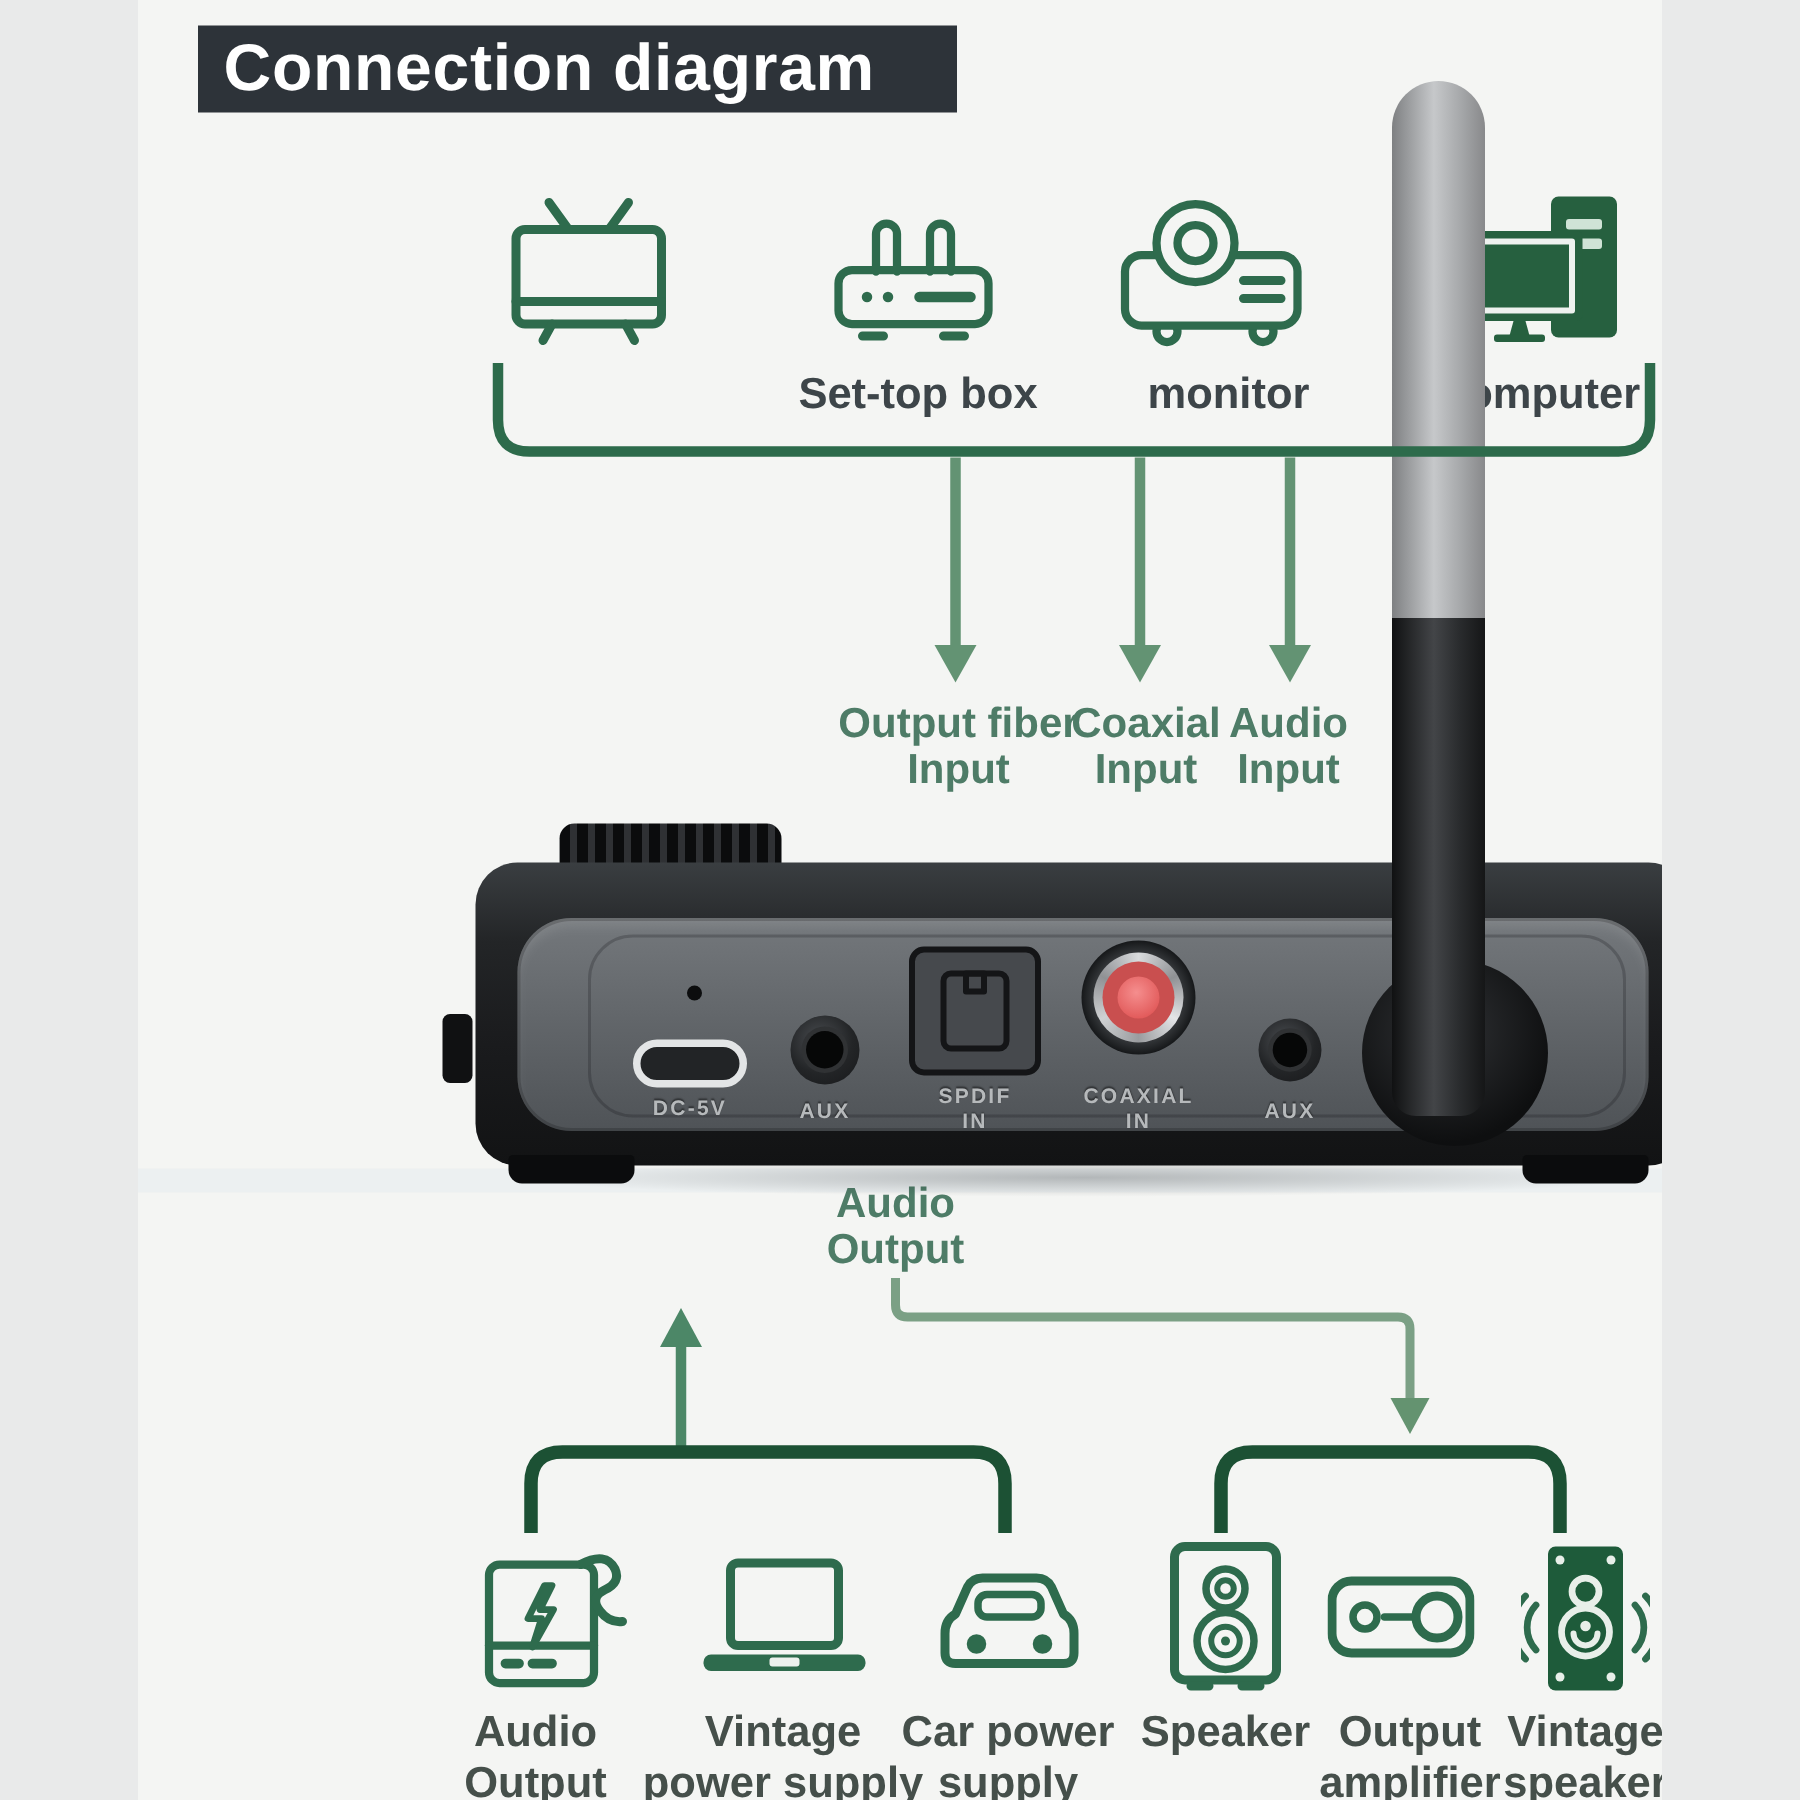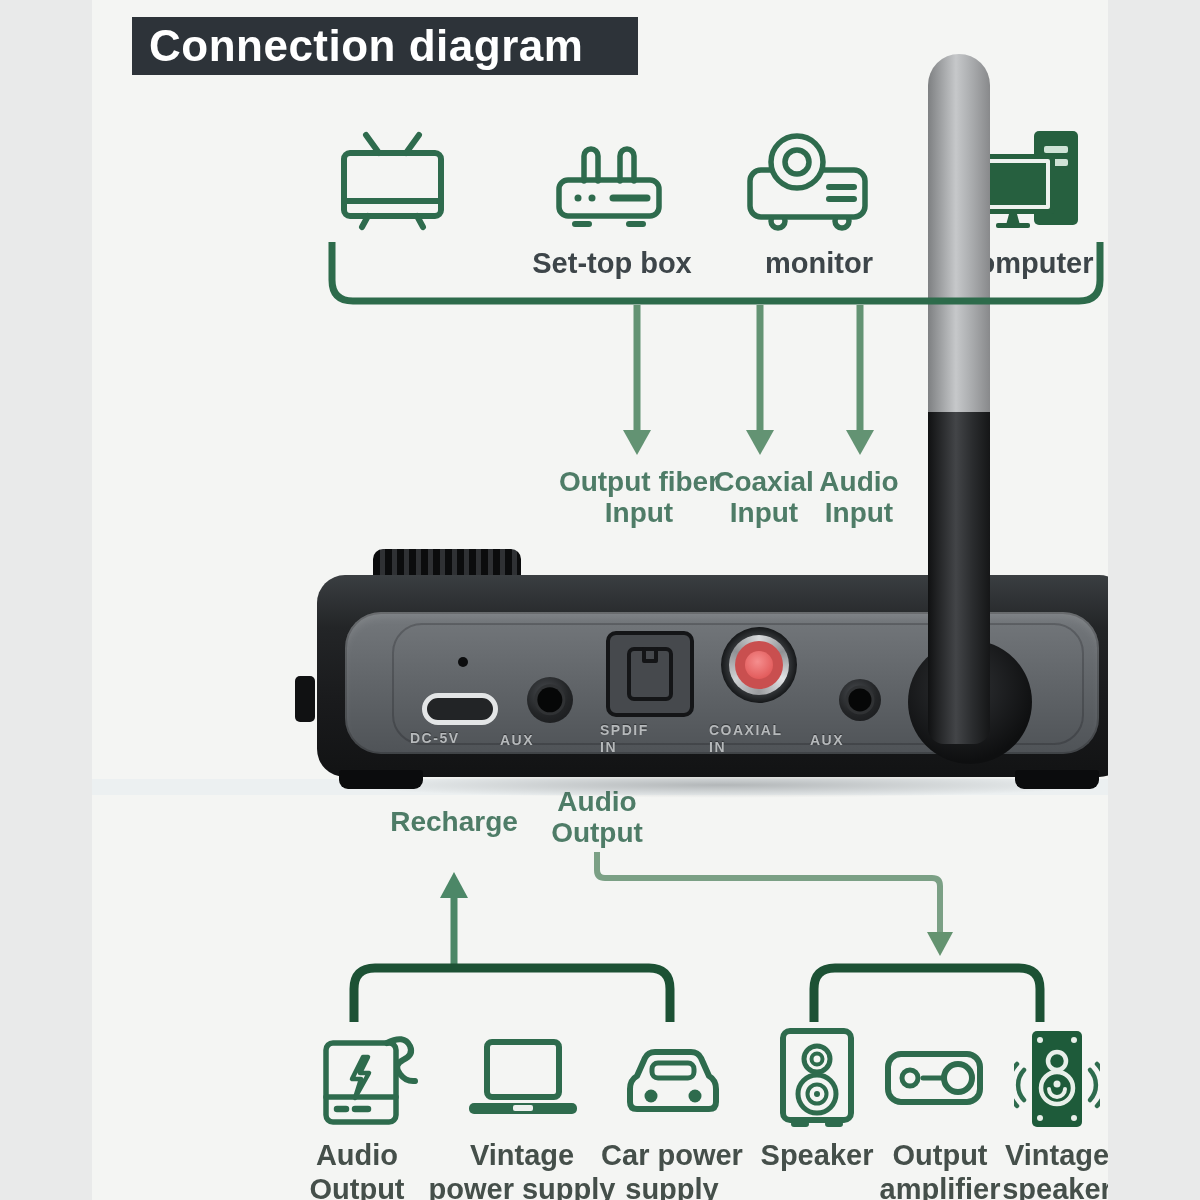--- a/index.html
+++ b/index.html
@@ -93,21 +93,21 @@
   .spdif-tab { position:absolute; left:11px; top:-4px; width:16px; height:16px;
     border:4px solid #141517; border-radius:2px; }
   .coax { left:629px; top:627px; width:76px; height:76px; border-radius:50%;
     background:radial-gradient(circle, #3a3d40 52%, #17191b 70%, #26282b 100%); }
   .coax-metal { position:absolute; left:8px; top:8px; width:60px; height:60px; border-radius:50%;
     background:conic-gradient(#d9dbdd,#8f9194,#e3e5e7,#9a9c9f,#cfd1d3,#8f9194,#d9dbdd); }
   .coax-red { position:absolute; left:14px; top:14px; width:48px; height:48px; border-radius:50%;
     background:#c94f4f; }
   .coax-core { position:absolute; left:24px; top:24px; width:28px; height:28px; border-radius:50%;
     background:radial-gradient(circle at 45% 38%, #f58e8e, #e25b5b 75%); }
-  .port-lbl { position:absolute; z-index:3; text-align:left; color:#b6b9bb;
+  .port-lbl { position:absolute; z-index:3; text-align:center; color:#b6b9bb;
     font-size:14px; font-weight:700; letter-spacing:1.5px; line-height:17px;
     text-shadow:0 -1px 1px rgba(0,0,0,0.45); }
 </style>
 </head>
 <body>
 
 <div class="stage">
 
   <div class="table-line"></div>
 
@@ -224,21 +224,20 @@
   </div>
   <div class="port-lbl" style="left:718px; top:732px; width:100px;">
     <span>AUX</span>
   </div>
 
   <div class="lbl lbl-green" style="left:405px; top:786px; width:200px;">
     <span>Audio</span>
     <span>Output</span>
   </div>
   <div class="lbl lbl-green" style="left:262px; top:806px; width:200px;">
-    <span>Recharge</span>
   </div>
 
   <div class="icon" style="left:226px; top:1030px;">
     <svg width="105" height="100" viewBox="0 0 105 100" fill="none" stroke="#2e6b4d" stroke-width="5.5" stroke-linecap="round" stroke-linejoin="round">
       <rect x="8" y="13" width="70" height="79" rx="7"></rect>
       <path d="M8 67 H78"></path>
       <path d="M45 27 L34 49 h9 l-6 19 l14 -25 h-9 l8 -16 z" stroke-width="4.5"></path>
       <path d="M19 79 h9 M37 79 h13" stroke-width="6.5"></path>
       <path d="M69 13 q17 -9 23 3 q4 9 -7 14 q-10 5 -3 14 q6 8 15 7" stroke-width="6"></path>
     </svg>

